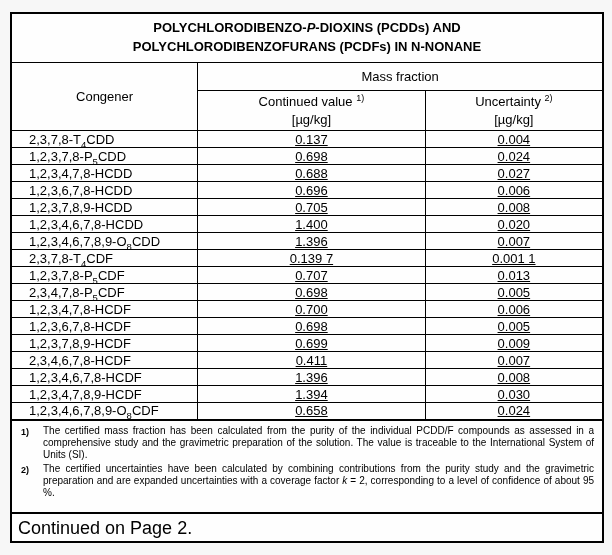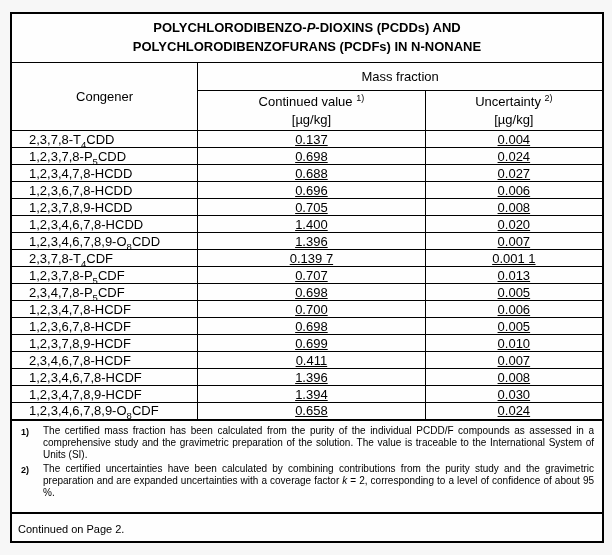--- a/index.html
+++ b/index.html
@@ -32,21 +32,21 @@
   td.vv { text-align:center;text-decoration:underline; }
 
   
   td.fncell { height:93px; vertical-align:top; border-top:2px solid #000; padding:4px 8px 0 9px; }
   .fnote { display:flex; margin-bottom:2px; }
   .fnote .marker { flex:0 0 22px; font-size:9px; font-weight:bold; padding-top:2px; }
   .fnote .ftext { flex:1; font-size:10px; line-height:1.21; text-align:justify; }
   .fnote .ftext i { font-style:italic; }
 
   
-  td.contcell { height:32px; border-top:2px solid #000; font-size:11px; padding-left:6px; text-align:left; }
+  td.contcell { height:32px; border-top:2px solid #000; font-size:18px; padding-left:6px; text-align:left; }
 </style>
 </head>
 <body>
 
 <div class="page">
   <table class="cert">
     <colgroup>
       <col style="width:31.5%">
       <col style="width:38.5%">
       <col style="width:30%">
@@ -132,21 +132,21 @@
       <td class="vv">0.006</td>
     </tr>
     <tr class="drow">
       <td class="cg"><span>1,2,3,6,7,8-HCDF</span><sub></sub><span></span></td>
       <td class="vv">0.698</td>
       <td class="vv">0.005</td>
     </tr>
     <tr class="drow">
       <td class="cg"><span>1,2,3,7,8,9-HCDF</span><sub></sub><span></span></td>
       <td class="vv">0.699</td>
-      <td class="vv">0.010</td>
+      <td class="vv">0.009</td>
     </tr>
     <tr class="drow">
       <td class="cg"><span>2,3,4,6,7,8-HCDF</span><sub></sub><span></span></td>
       <td class="vv">0.411</td>
       <td class="vv">0.007</td>
     </tr>
     <tr class="drow">
       <td class="cg"><span>1,2,3,4,6,7,8-HCDF</span><sub></sub><span></span></td>
       <td class="vv">1.396</td>
       <td class="vv">0.008</td>

